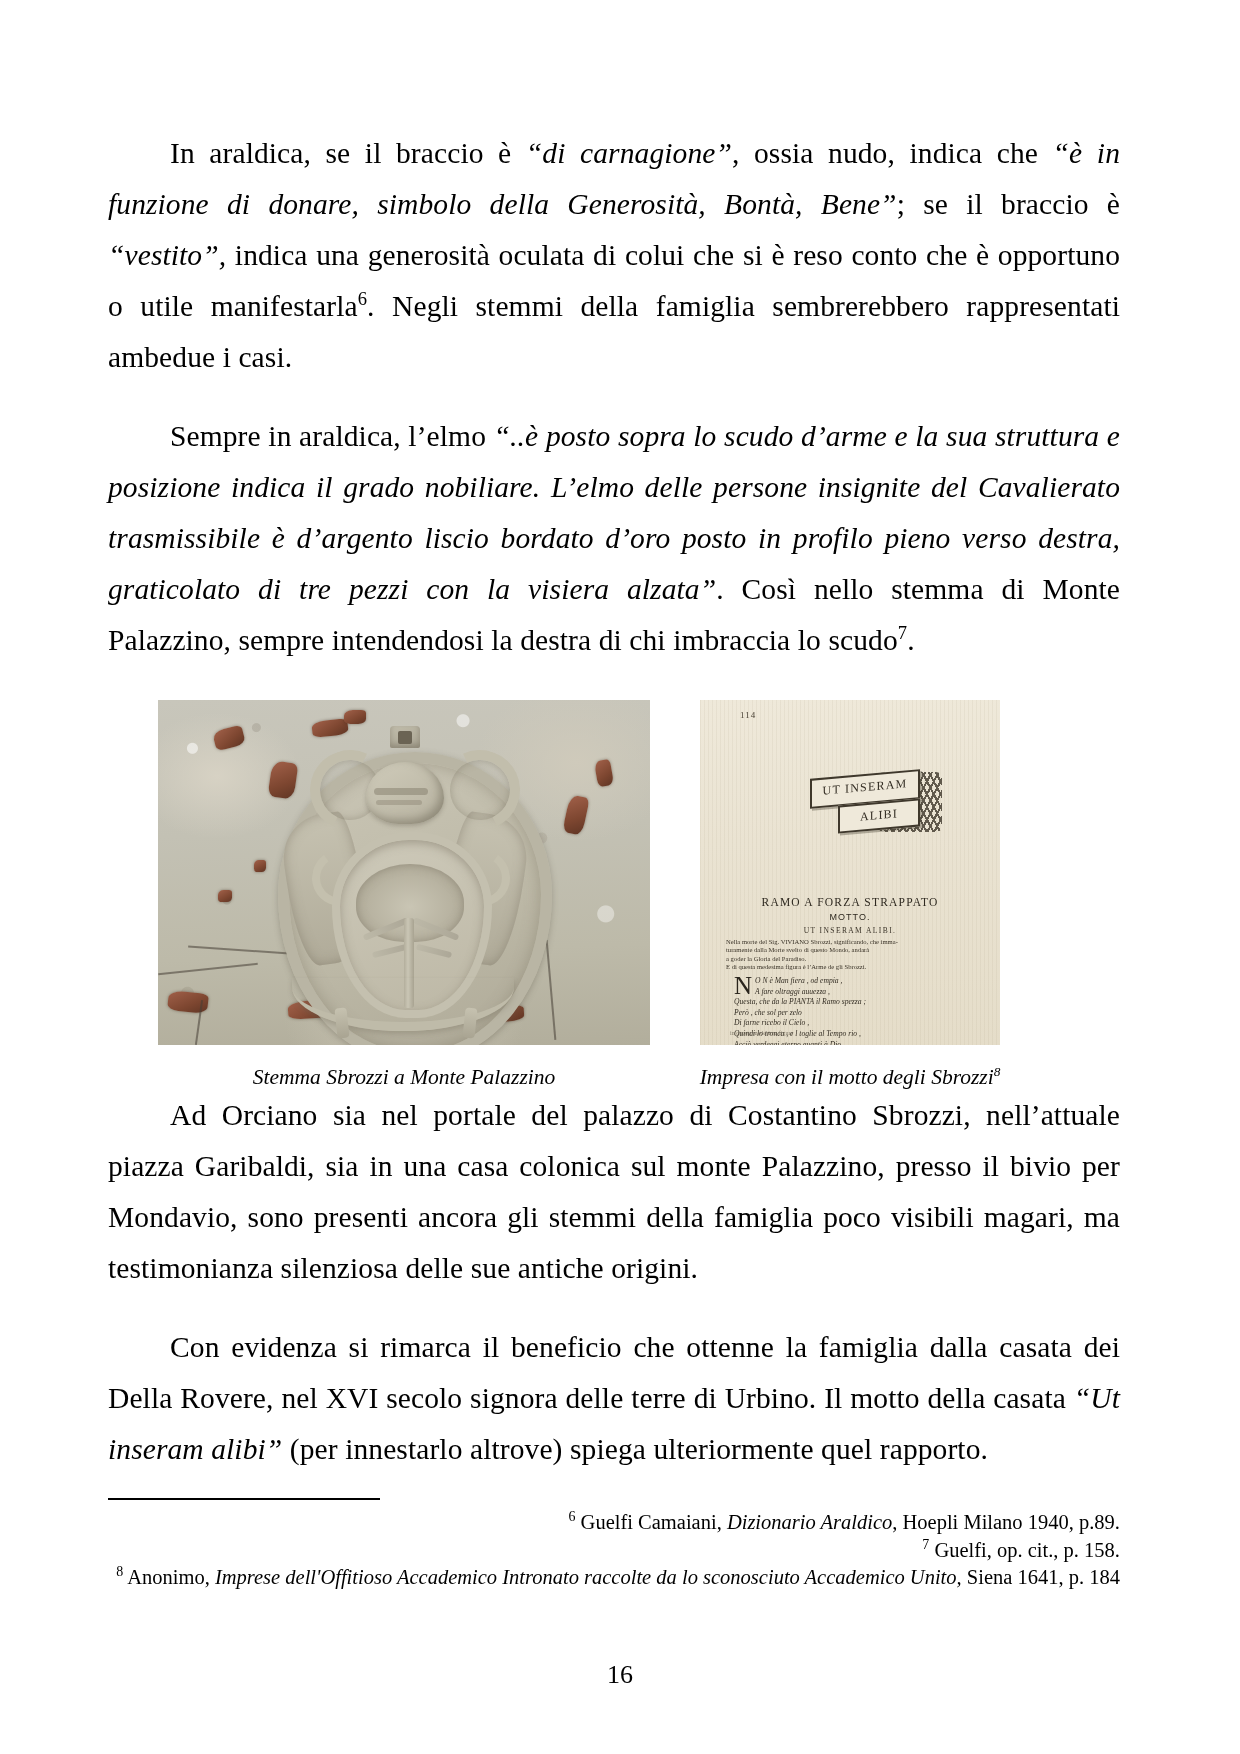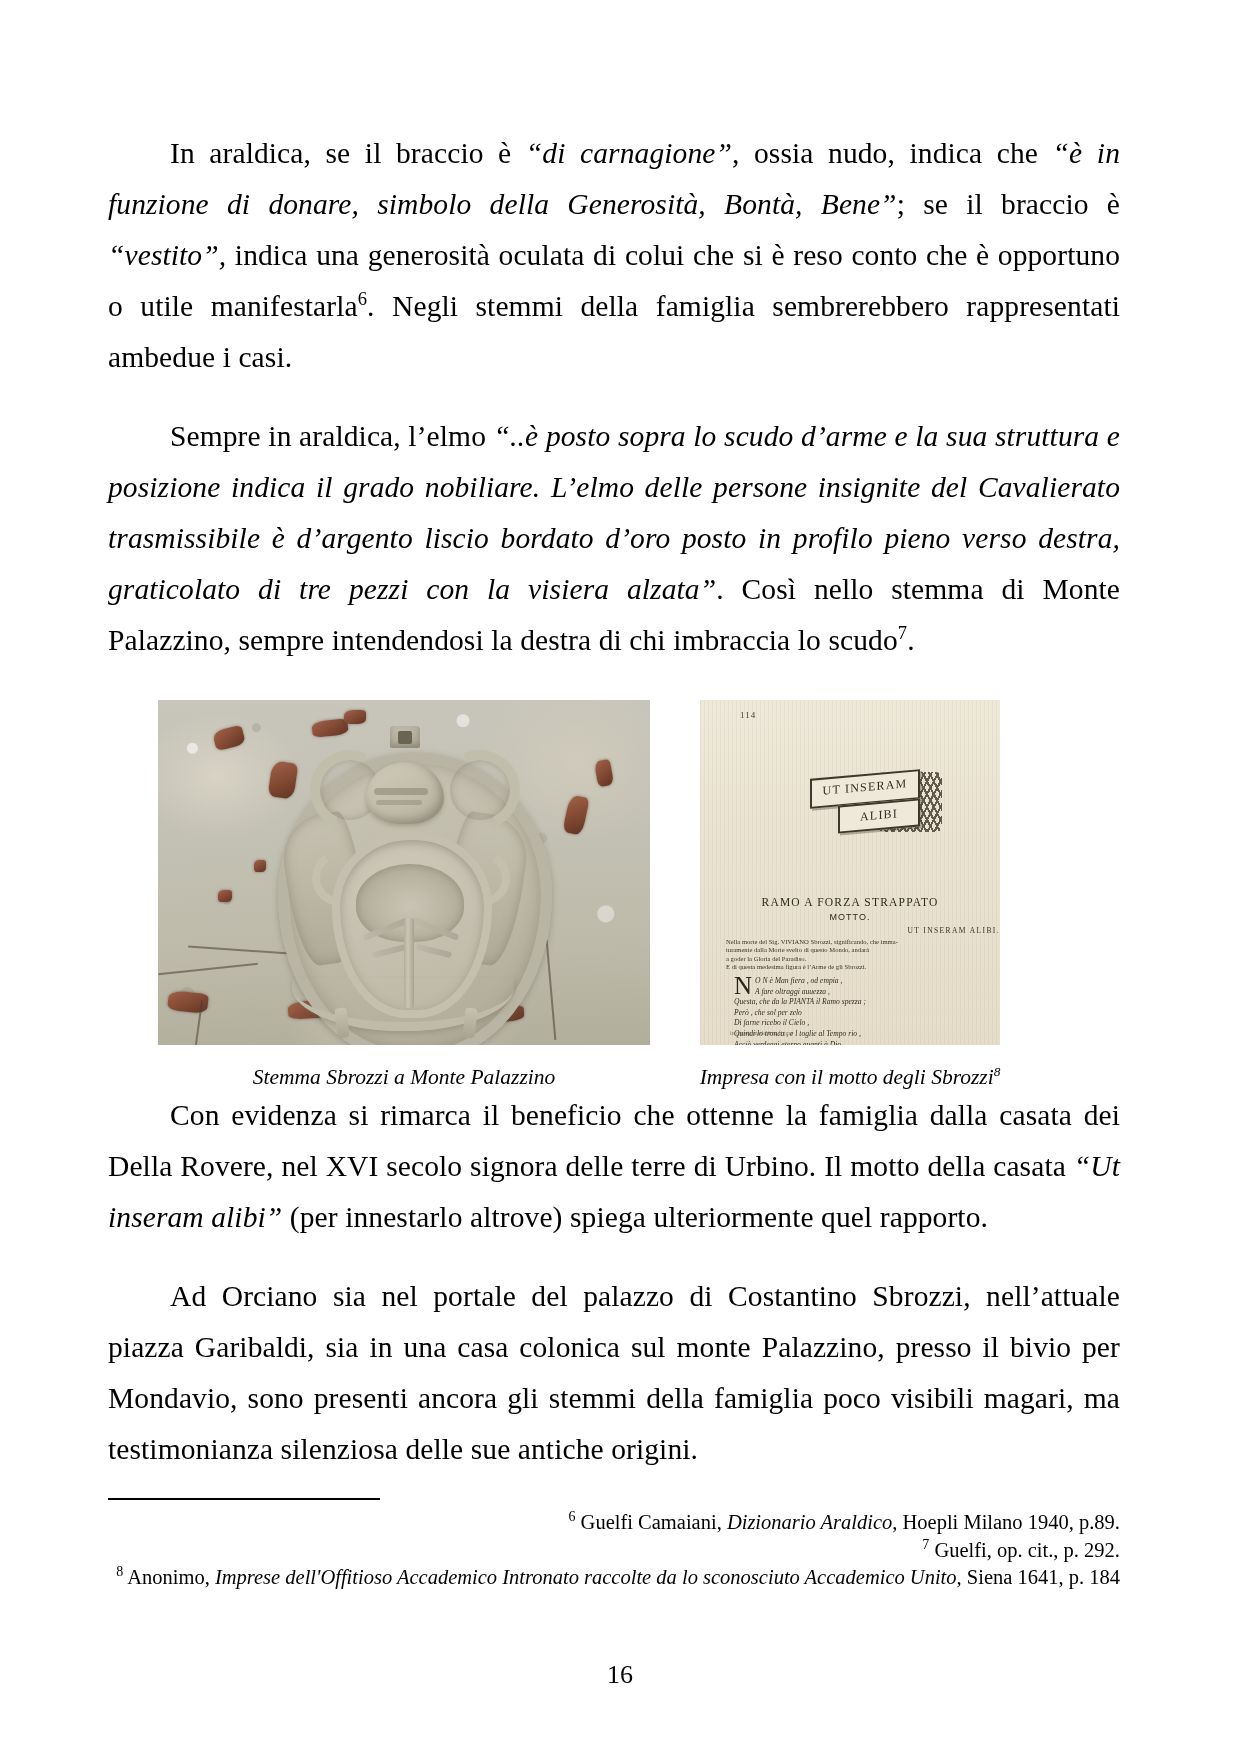--- a/index.html
+++ b/index.html
@@ -298,21 +298,21 @@
   .print-motto {
     position: absolute; left: 0; right: 0; top: 212px;
     text-align: center;
     font-family: Liberation Sans, sans-serif;
     font-size: 9px;
     letter-spacing: 1px;
     color: #2e2920;
   }
   .print-motto2 {
     position: absolute; left: 0; right: 0; top: 226px;
-    text-align: right;
+    text-align: center;
     font-family: "Liberation Serif", serif;
     font-size: 7.5px;
     letter-spacing: 1.4px;
     color: #3a3328;
   }
   .print-block {
     position: absolute; left: 26px; right: 14px; top: 238px;
     font-family: "Liberation Serif", serif;
     font-size: 6.6px;
     line-height: 8.4px;
@@ -467,27 +467,27 @@
 
           <div class="print-foot">in questa medesima figura</div>
         </div>
         <figcaption class="fig-caption">
           <span>Impresa con il motto degli Sbrozzi</span><sup class="fn">8</sup>
         </figcaption>
       </figure>
 
     </div>
 
+    <p class="body"><span>Ad Orciano sia nel portale del palazzo di Costantino Sbrozzi, nell’attuale piazza Garibaldi, sia in una casa colonica sul monte Palazzino, presso il bivio per Mondavio, sono presenti ancora gli stemmi della famiglia poco visibili magari, ma testimonianza silenziosa delle sue antiche origini.</span></p>
     <p class="body"><span>Con evidenza si rimarca il beneficio che ottenne la famiglia dalla casata dei Della Rovere, nel XVI secolo signora delle terre di Urbino. Il motto della casata </span><i class="it">“Ut inseram alibi”</i><span> (per innestarlo altrove) spiega ulteriormente quel rapporto.</span></p>
-    <p class="body"><span>Ad Orciano sia nel portale del palazzo di Costantino Sbrozzi, nell’attuale piazza Garibaldi, sia in una casa colonica sul monte Palazzino, presso il bivio per Mondavio, sono presenti ancora gli stemmi della famiglia poco visibili magari, ma testimonianza silenziosa delle sue antiche origini.</span></p>
 
   </div>
 
   <div class="footnote-area">
     <div class="footnote-rule"></div>
     <p class="footnote"><sup class="fn">6</sup> <span>Guelfi Camaiani, </span><i class="it">Dizionario Araldico</i><span>, Hoepli Milano 1940, p.89.</span></p>
-    <p class="footnote"><sup class="fn">7</sup> <span>Guelfi, op. cit., p. 292.</span></p>
+    <p class="footnote"><sup class="fn">7</sup> <span>Guelfi, op. cit., p. 158.</span></p>
     <p class="footnote"><sup class="fn">8</sup> <span>Anonimo, </span><i class="it">Imprese dell'Offitioso Accademico Intronato raccolte da lo sconosciuto Accademico Unito,</i><span> Siena 1641, p. 184</span></p>
   </div>
 
   <div class="page-number">16</div>
 
 </div>
 
 </body></html>

